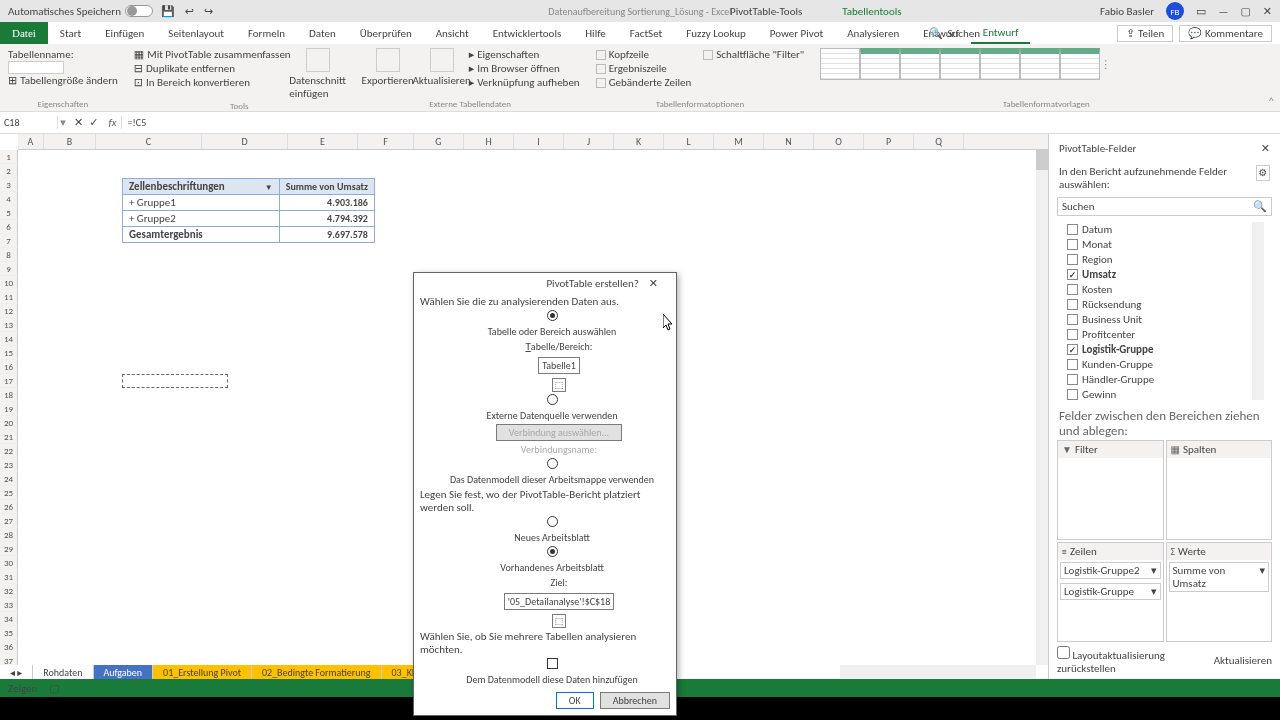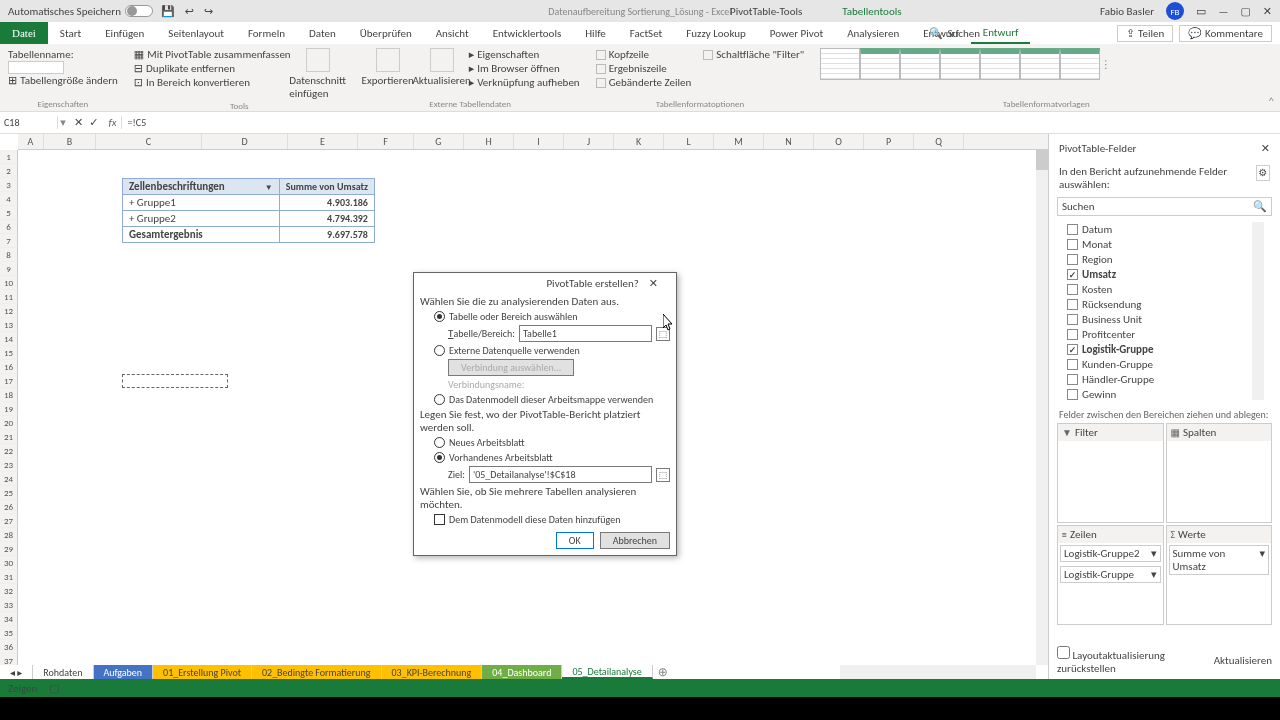--- a/index.html
+++ b/index.html
@@ -76,34 +76,34 @@
 .fieldpane .hdr { padding:8px 10px; font-size:14px; color:#1a7a3a; display:flex; justify-content:space-between; }
 .fieldpane .sub { padding:2px 10px; font-size:9px; color:#666; display:flex; justify-content:space-between; }
 .fieldpane .gear { width:16px; height:16px; border:1px solid #ccc; font-size:10px; text-align:center; }
 .fieldpane .search { margin:4px 8px; border:1px solid #ccc; padding:2px 4px; font-size:10px; color:#888; display:flex; justify-content:space-between; }
 .fieldpane .flist { margin:2px 16px; border:0; height:178px; overflow:hidden; position:relative; }
 .fieldpane .fitem { display:flex; align-items:center; gap:4px; padding:1px 2px; font-size:10px; }
 .fieldpane .fitem .cb { width:11px; height:11px; border:1px solid #888; display:flex; align-items:center; justify-content:center; font-size:9px; }
 .fieldpane .fitem.sel .cb::after { content:"✓"; color:#444; }
 .fieldpane .fitem.sel span { font-weight:bold; }
 .fieldpane .flist .vsb { position:absolute; right:0; top:0; bottom:0; width:12px; background:#f0f0f0; }
-.fieldpane .drag { padding:6px 10px 2px; font-size:10px; color:#666; }
+.fieldpane .drag { padding:6px 10px 2px; font-size:13px; color:#666; }
 .fieldpane .zones { flex:1; display:grid; grid-template-columns:1fr 1fr; grid-template-rows:100px 100px; gap:2px; padding:0 8px; }
 .fieldpane .zone { border:1px solid #ccc; display:flex; flex-direction:column; }
 .fieldpane .zone h6 { font-size:10px; font-weight:normal; color:#666; padding:2px 4px; background:#f3f2f1; display:flex; align-items:center; gap:3px; }
 .fieldpane .zone .dd { margin:2px; border:1px solid #ccc; font-size:9px; padding:1px 3px; background:#fff; display:flex; justify-content:space-between; }
 .fieldpane .foot { display:flex; justify-content:space-between; padding:4px 8px; font-size:9px; color:#888; align-items:center; }
 
 .status { position:absolute; bottom:0; left:0; right:0; height:18px; background:#1a7a3a; color:#fff; font-size:10px; display:flex; align-items:center; padding:0 8px; }
 
 .dialog { position:absolute; left:413px; top:272px; width:264px; background:#fff; border:1px solid #646464; box-shadow:2px 2px 6px rgba(0,0,0,.3); z-index:50; font-size:10px; }
 .dialog .dtitle { height:20px; display:flex; align-items:center; justify-content:flex-end; padding:0 18px; font-size:10px; }
 .dialog .dtitle .dbtns { display:flex; gap:10px; color:#666; }
 .dialog .dbody { padding:2px 6px 6px 6px; }
-.dialog .row { display:flex; align-items:center; gap:4px; margin:2px 0; font-size:10px; }
+.dialog .row { display:flex; align-items:center; gap:4px; margin:2px 0; font-size:10px;flex-direction:column; }
 .dialog .row.ind { margin-left:14px; }
 .dialog .row.ind2 { margin-left:28px; }
 .dialog .rad { width:11px; height:11px; border:1px solid #333; border-radius:50%; display:flex; align-items:center; justify-content:center; }
 .dialog .rad.on::after { content:""; width:5px; height:5px; background:#333; border-radius:50%; }
 .dialog .dchk { width:11px; height:11px; border:1px solid #333; }
 .dialog label { font-size:10px; }
 .dialog label u { text-decoration:underline; }
 .dialog .txt { flex:1; border:1px solid #7a7a7a; padding:1px 3px; font-size:10px; background:#fff; }
 .dialog .pick { width:14px; height:14px; border:1px solid #7a7a7a; font-size:9px; text-align:center; }
 .dialog .dis { color:#aaa; }

